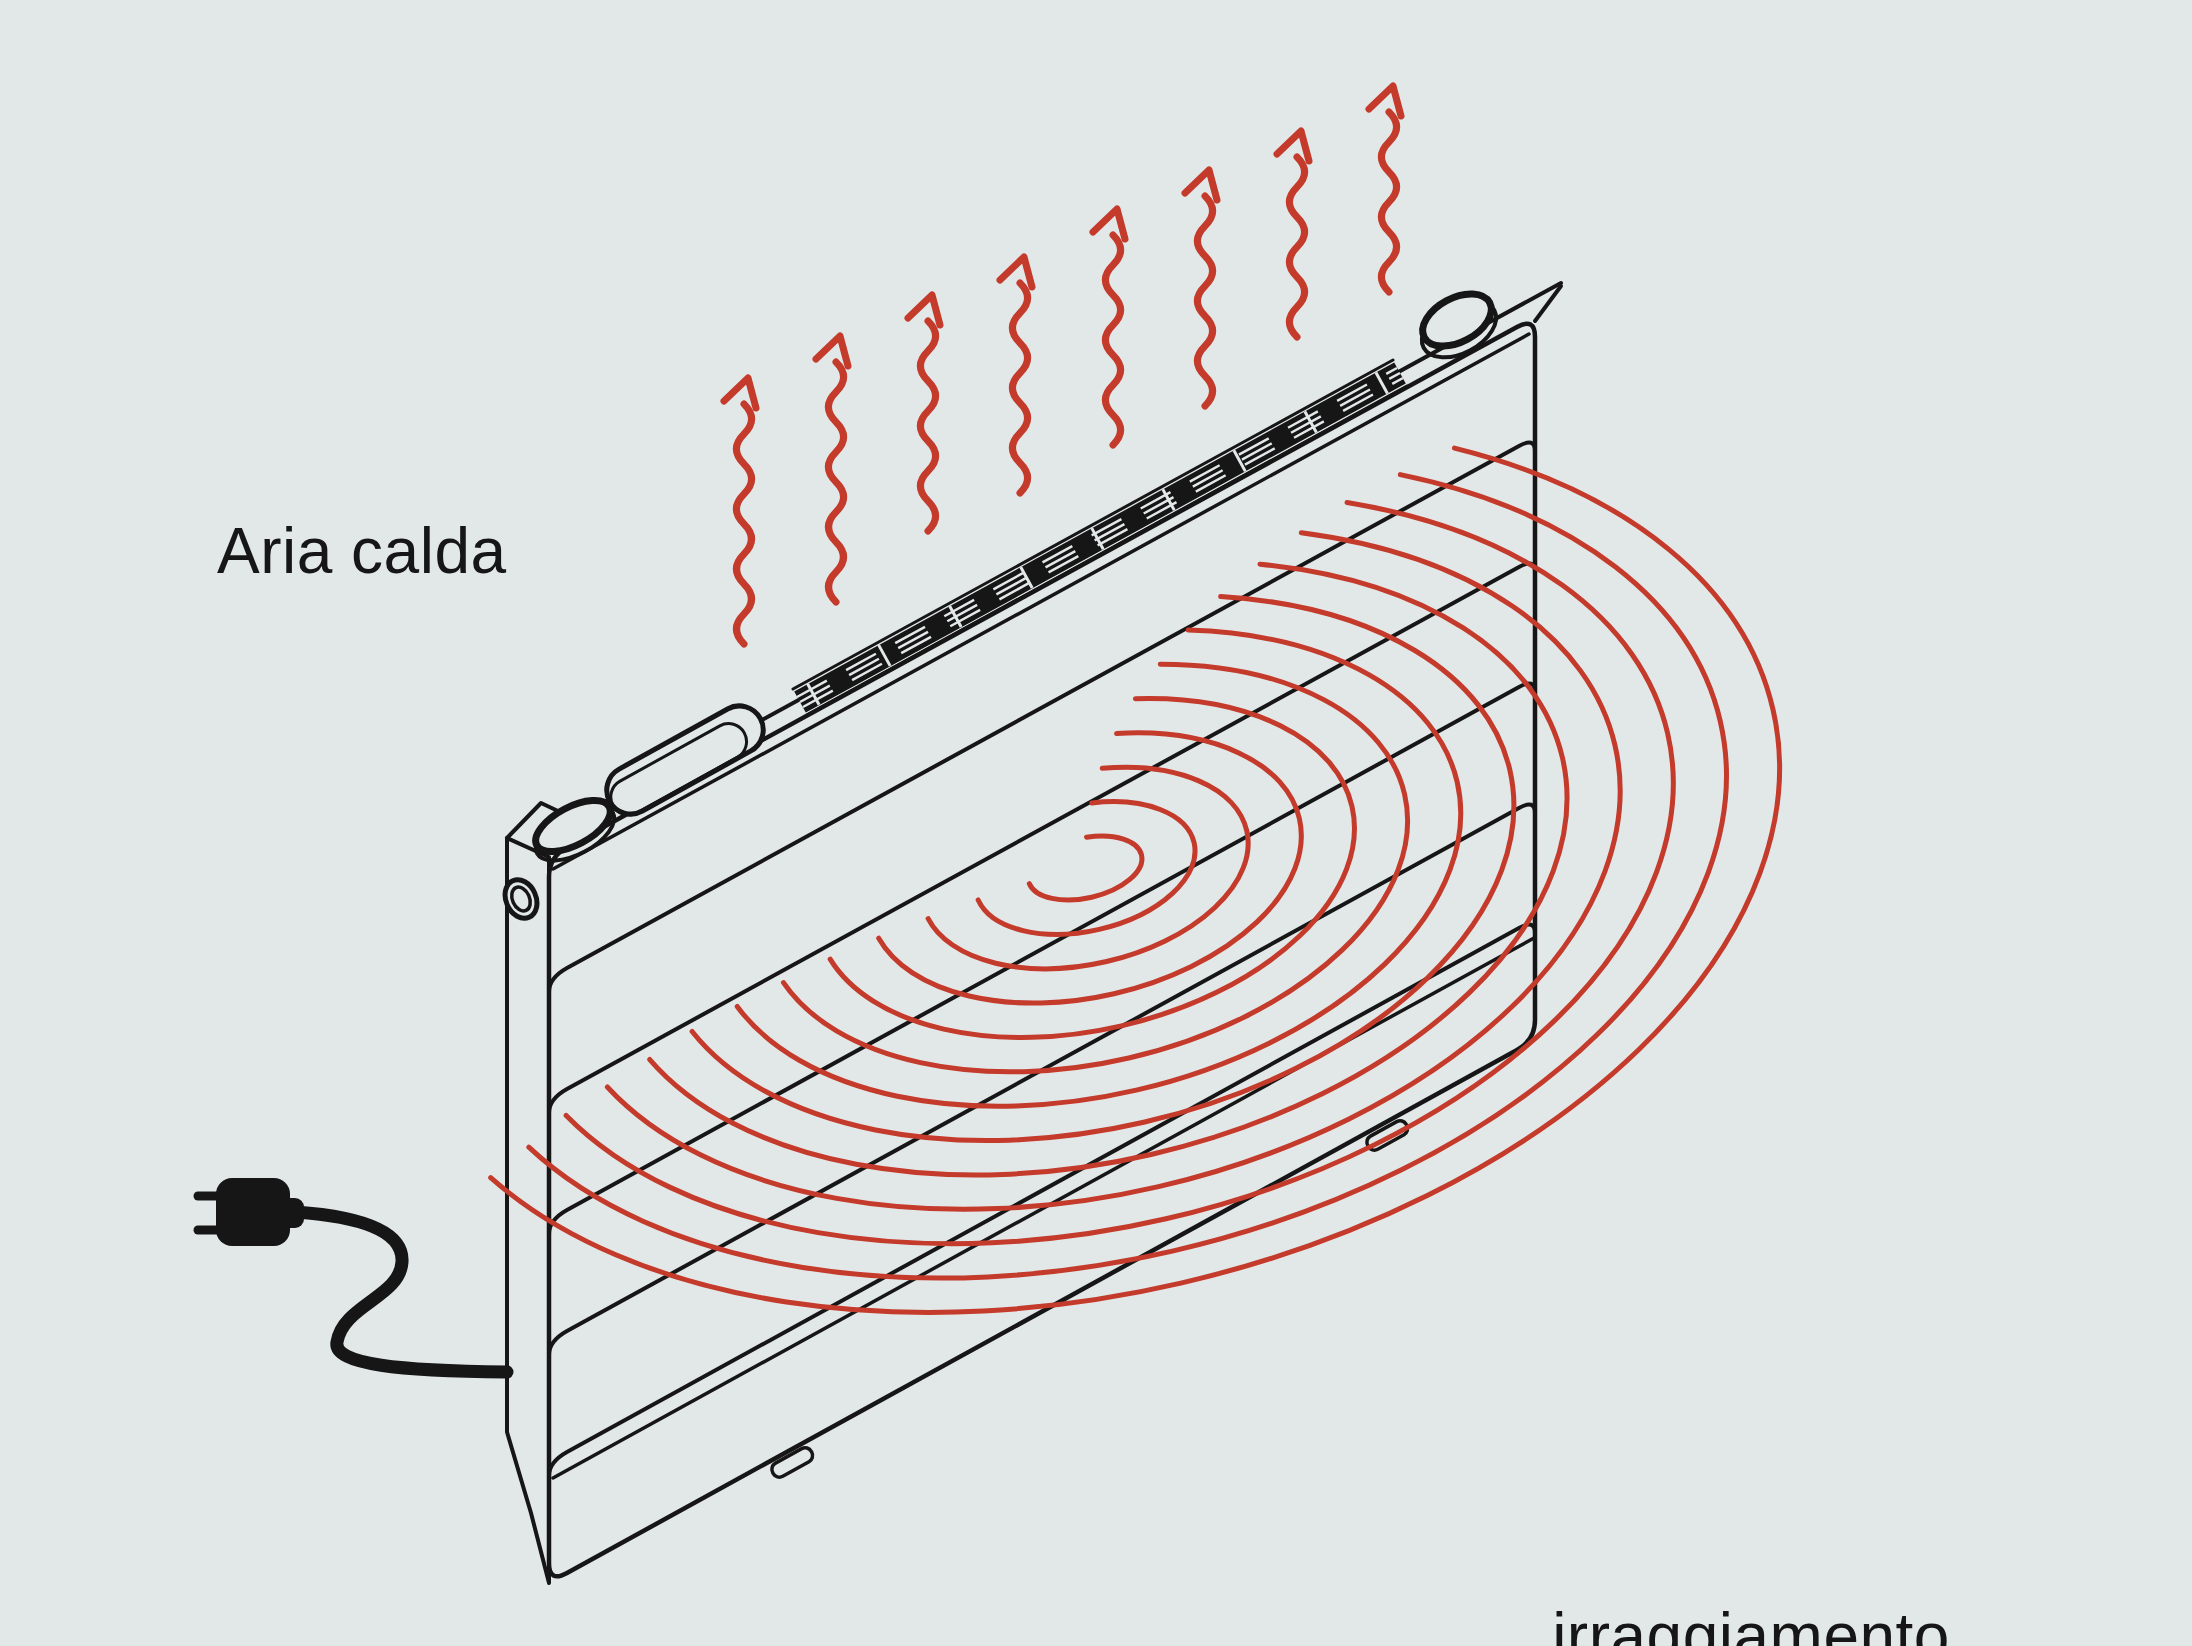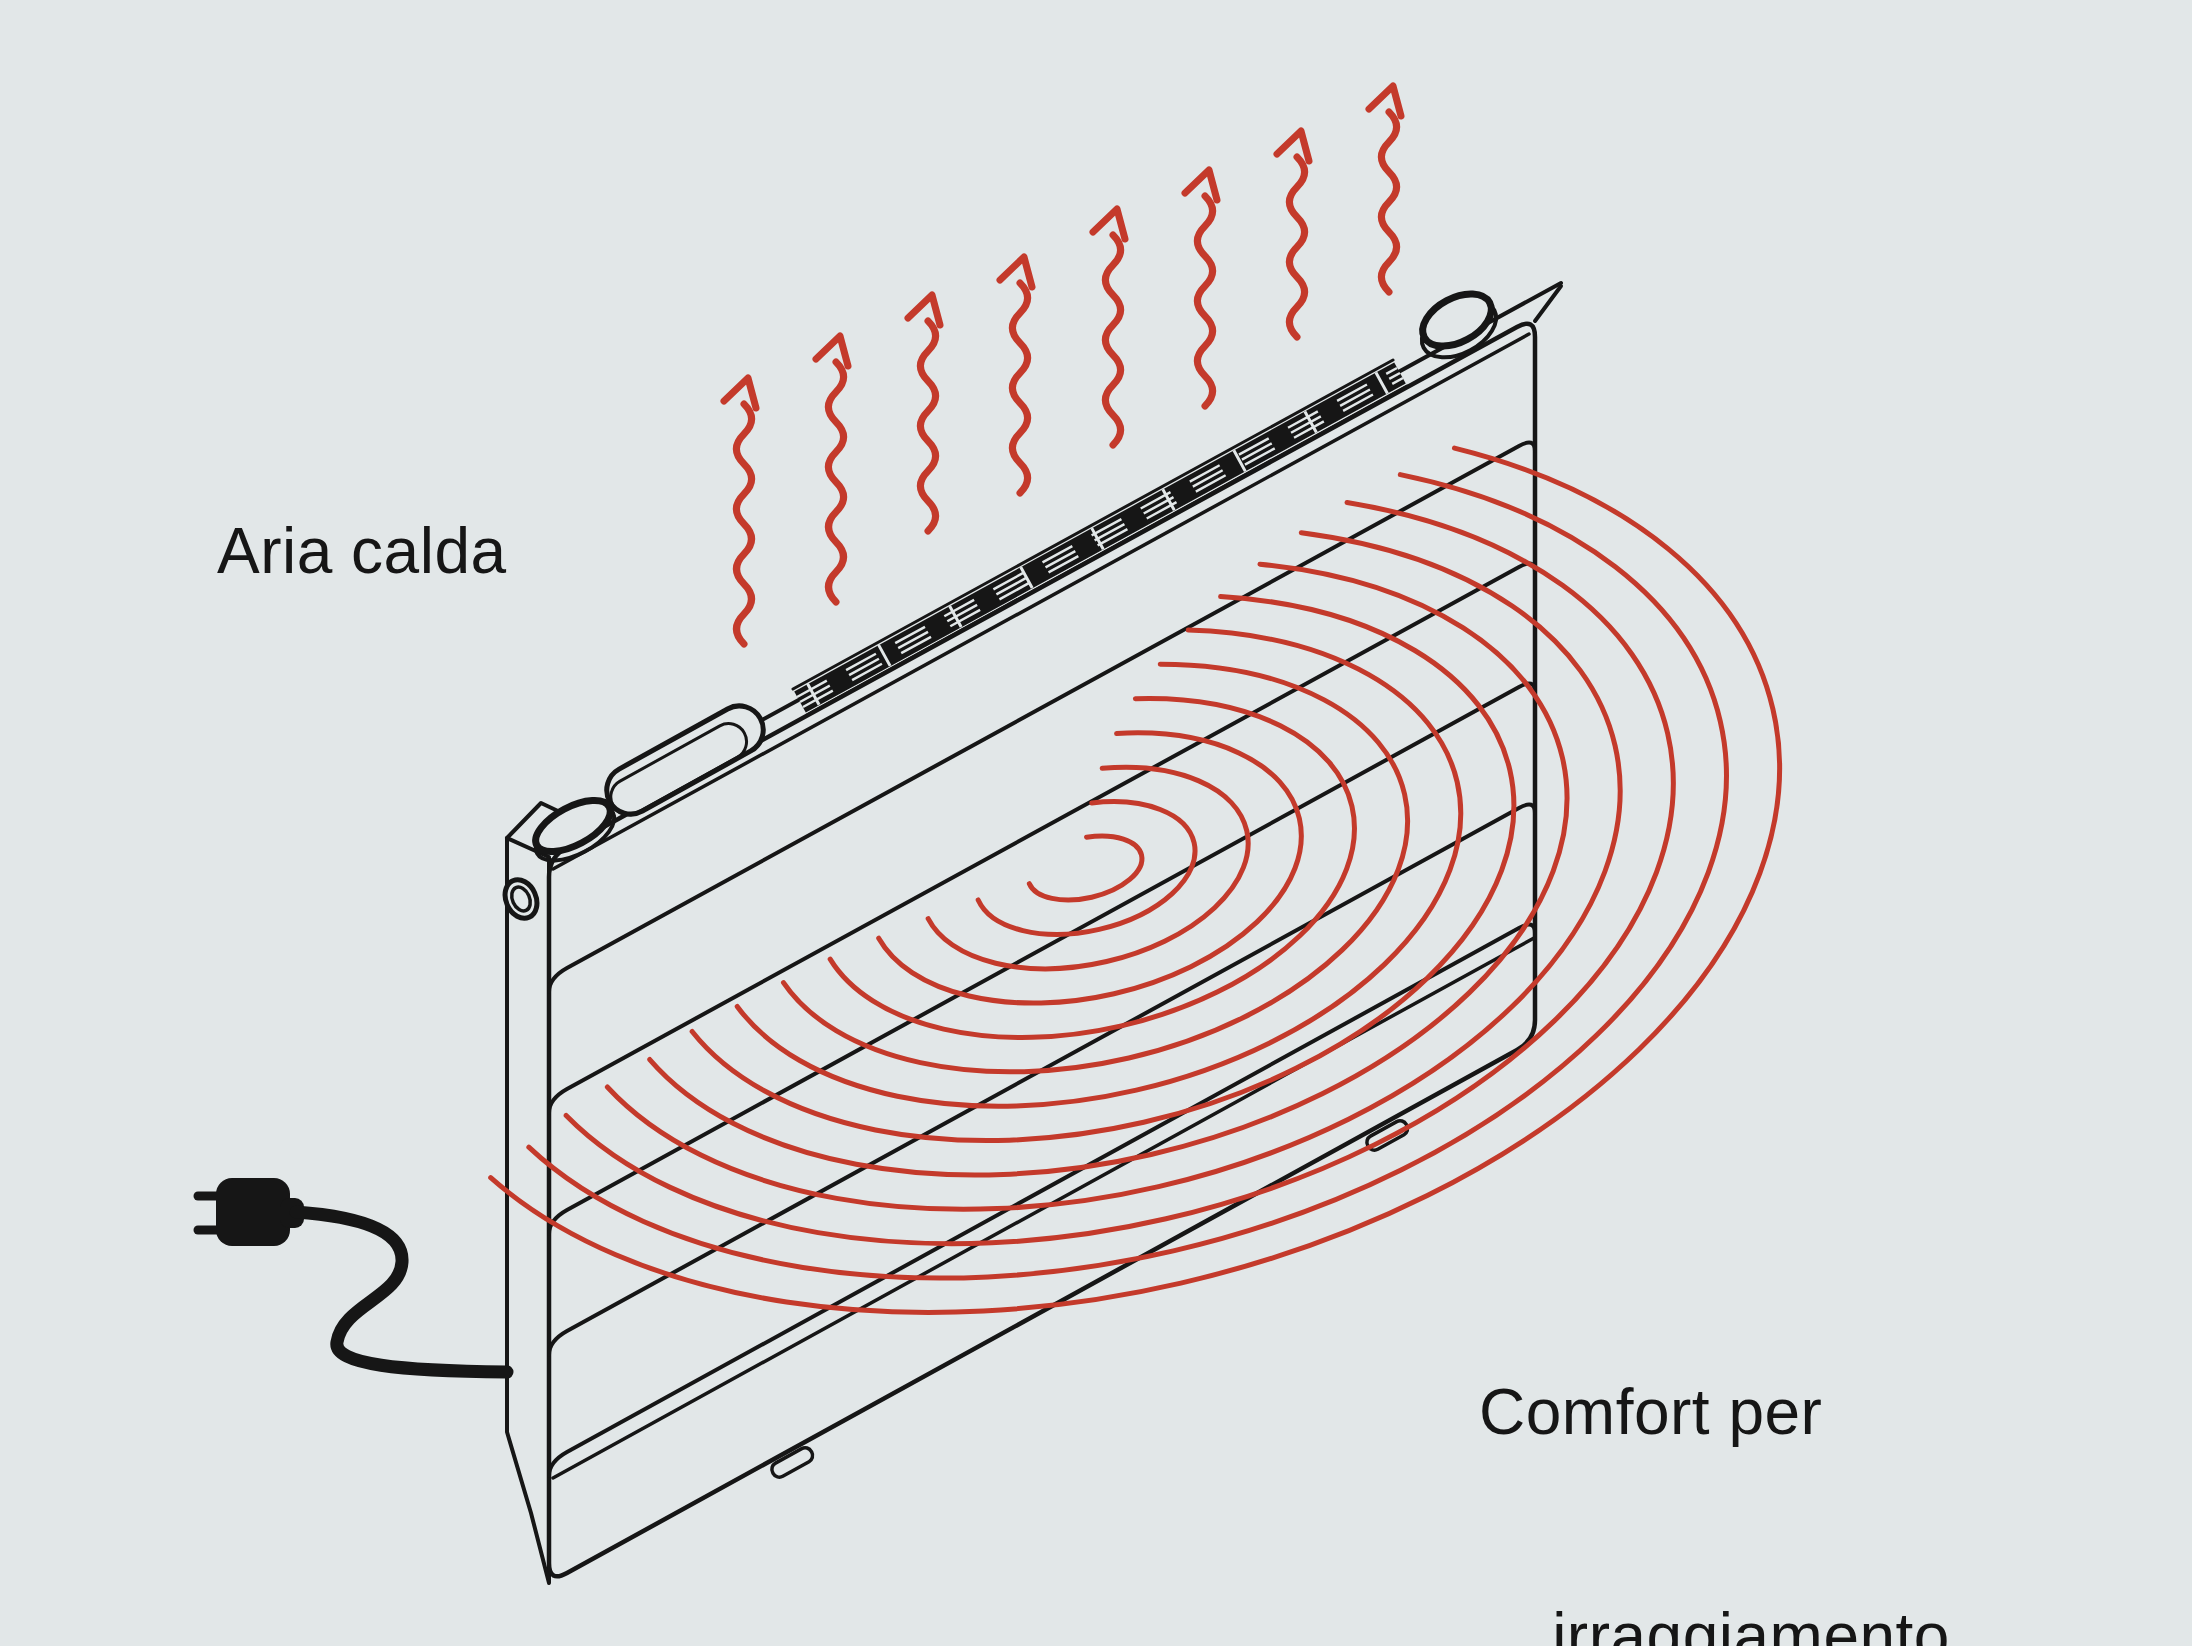--- a/index.html
+++ b/index.html
@@ -131,15 +131,15 @@
           <path d="M 1297 157 Q 1312 172 1297 187 Q 1282 202 1297 217 Q 1312 232 1297 247 Q 1282 262 1297 277 Q 1312 292 1297 307 Q 1282 322 1297 337"></path>
         </g>
         <g fill="none" stroke="#c43a2b" stroke-width="7" stroke-linecap="round" stroke-linejoin="round">
           <path d="M 1369 109 L 1393 86 L 1401 116"></path>
           <path d="M 1389 112 Q 1404 127 1389 142 Q 1374 157 1389 172 Q 1404 187 1389 202 Q 1374 217 1389 232 Q 1404 247 1389 262 Q 1374 277 1389 292"></path>
         </g>
       </g>
   </svg>
 
   <div class="diagram-label" id="label-hot-air" style="color: rgb(22, 22, 22);">Aria calda</div>
-  <div class="diagram-label" id="label-radiant" style="color: rgb(22, 22, 22);"><span>Comfort per</span><br>
+  <div class="diagram-label" id="label-radiant" style="color: rgb(22, 22, 22);"><br>
     <span>irraggiamento</span></div>
 </div>
 
 </body></html>

